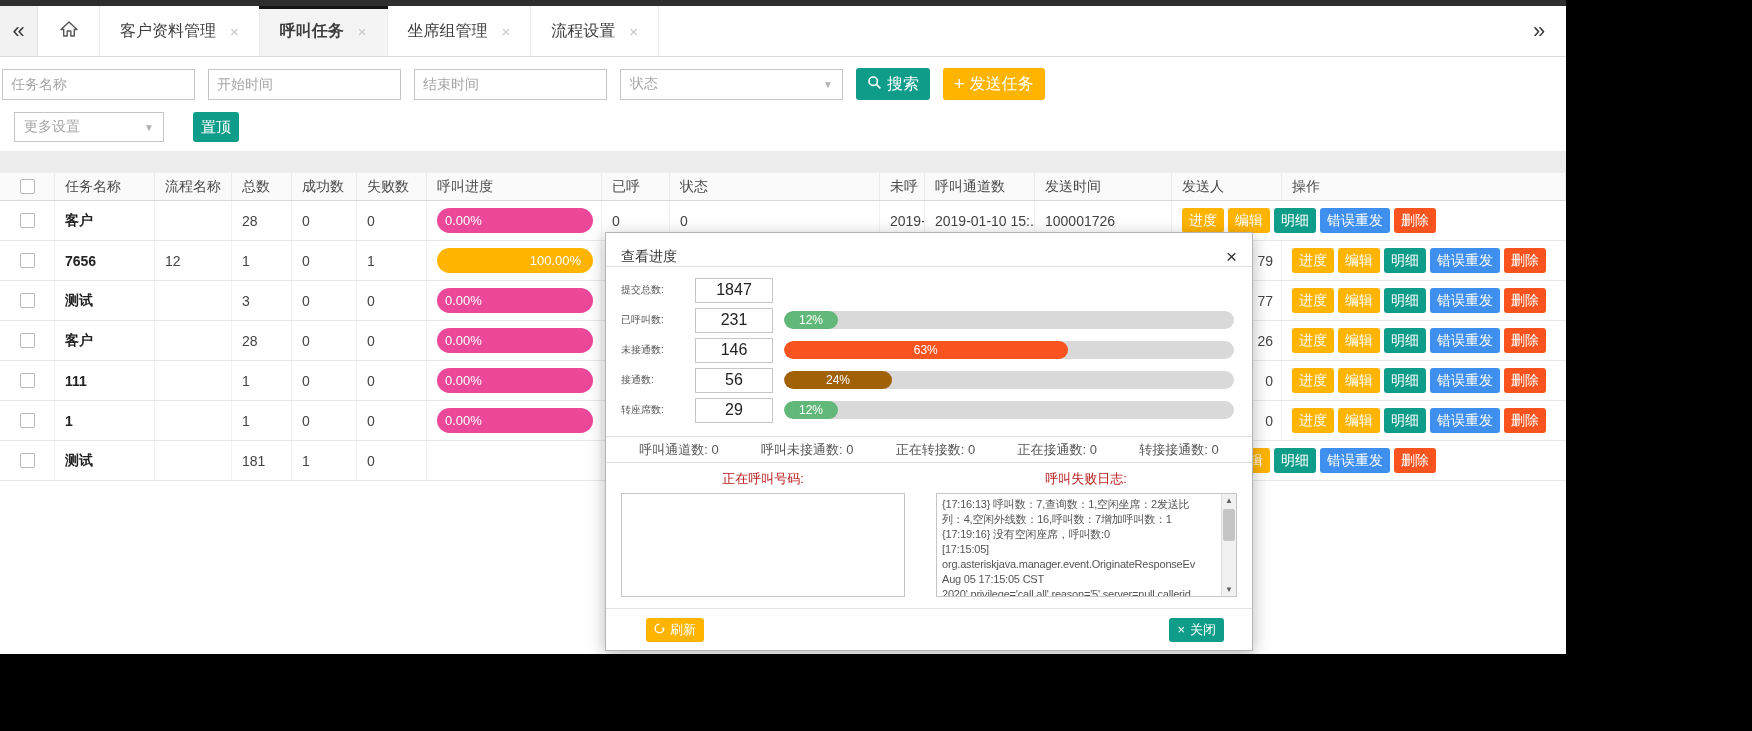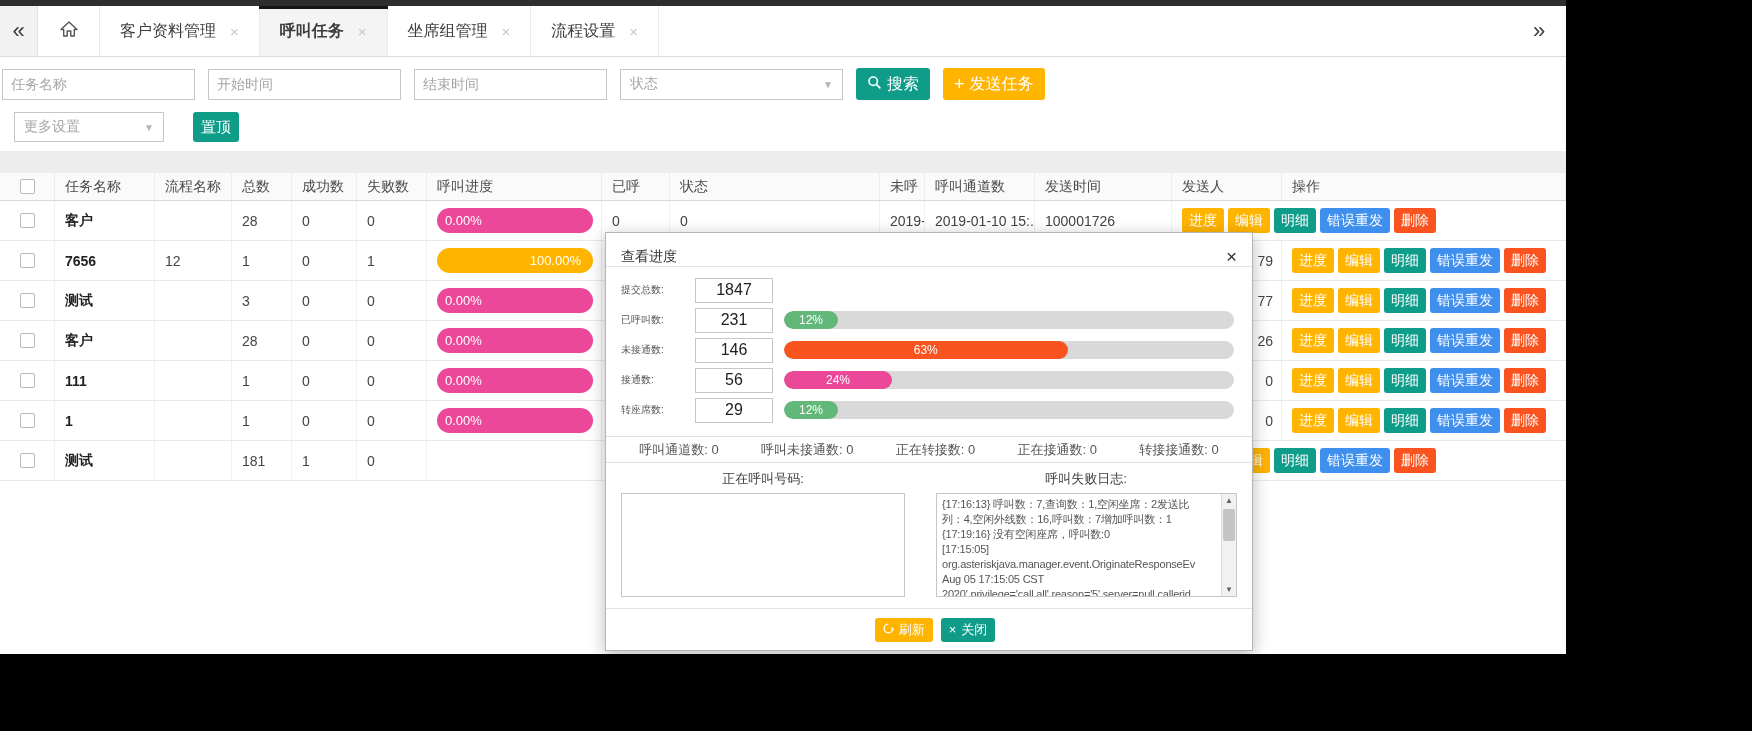--- a/index.html
+++ b/index.html
@@ -60,35 +60,35 @@
   .modal { position:absolute; left:605px; top:226px; width:648px; height:419px; background:#fff; border:1px solid #b5b5b5; box-shadow:0 4px 16px rgba(0,0,0,.28); z-index:20; }
   .modal-header { height:34px; display:flex; align-items:flex-end; justify-content:space-between; padding:0 15px; border-bottom:1px solid #e3e3e3; font-size:14px; color:#333; }
   .modal-close { font-size:19px; color:#333; cursor:pointer; line-height:1; }
   .mfields { padding-top:8px; }
   .mfield { display:flex; align-items:center; height:30px; padding-left:15px; }
   .mlabel { width:74px; font-size:10px; color:#555; }
   .mval { width:78px; height:25px; border:1px solid #c6c6c6; text-align:center; font-size:16px; color:#222; outline:none; }
   .mtrack { margin-left:11px; width:450px; height:18px; border-radius:9px; background:var(--track); overflow:hidden; }
   .mfill { height:18px; border-radius:9px; color:#fff; font-size:12px; display:flex; align-items:center; justify-content:center; min-width:40px; }
   .mstats { margin-top:11px; height:27px; border-top:1px solid #e0e0e0; border-bottom:1px solid #e0e0e0; display:flex; align-items:center; justify-content:space-around; font-size:13px; color:#555; padding:0 12px; }
-  .mbox-labels { display:flex; margin-top:7px; font-size:13px; color:#404040; }
+  .mbox-labels { display:flex; margin-top:7px; font-size:13px; color:#b91c1c; }
   .mbox-labels .bl { text-align:center; }
   .mbox-labels .bl.l { width:315px; }
   .mbox-labels .bl.r { width:333px; }
   .mboxes { display:flex; padding:5px 15px 0 15px; }
   .mbox { border:1px solid #c6c6c6; height:104px; background:#fff; }
   .mbox.left { width:285px; }
   .mbox.right { width:302px; margin-left:31px; position:relative; }
   .log { height:100%; padding:3px 22px 0 5px; font-size:11px; line-height:15px; color:#555; white-space:pre; overflow:hidden; letter-spacing:-0.2px; }
   .sbar { position:absolute; right:0; top:0; bottom:0; width:15px; background:#f1f1f1; border-left:1px solid #ddd; cursor:pointer; }
   .sbar .arr { position:absolute; left:0; width:14px; text-align:center; font-size:8px; color:#606060; }
   .sbar .up { top:2px; }
   .sbar .down { bottom:2px; }
   .sbar .thumb { position:absolute; left:1px; top:15px; width:12px; height:32px; background:#c5c5c5; border-radius:2px; }
-  .mfooter { position:absolute; left:0; right:0; bottom:0; height:42px; border-top:1px solid #e3e3e3; display:flex; align-items:center; justify-content:center; gap:8px; padding-right:28px;padding-left:40px; }
+  .mfooter { position:absolute; left:0; right:0; bottom:0; height:42px; border-top:1px solid #e3e3e3; display:flex; align-items:center; justify-content:space-between; gap:8px; padding-right:28px;padding-left:40px; }
   .btn-refresh { height:24px; padding:0 8px; font-size:13px; background:var(--amber); border-radius:3px; }
   .btn-close { height:24px; padding:0 8px; font-size:13px; background:var(--teal); border-radius:3px; }
 </style>
 </head>
 <body>
 
 <div class="screen">
 
   <div class="tabbar">
     <div class="collapse-btn">«</div>
@@ -389,21 +389,21 @@
     <span class="mlabel">未接通数:</span>
     <input class="mval" value="146" style="">
     <div class="mtrack">
       <div class="mfill" style="width: 63%; background: rgb(249, 83, 31);">63%</div>
     </div>
   </div>
         <div class="mfield">
     <span class="mlabel">接通数:</span>
     <input class="mval" value="56" style="">
     <div class="mtrack">
-      <div class="mfill" style="width: 24%; background: #ec4899;">24%</div>
+      <div class="mfill" style="width: 24%; background: #a16207;">24%</div>
     </div>
   </div>
         <div class="mfield">
     <span class="mlabel">转座席数:</span>
     <input class="mval" value="29" style="">
     <div class="mtrack">
       <div class="mfill" style="width: 12%; background: rgb(98, 184, 121);">12%</div>
     </div>
   </div>
       </div>

